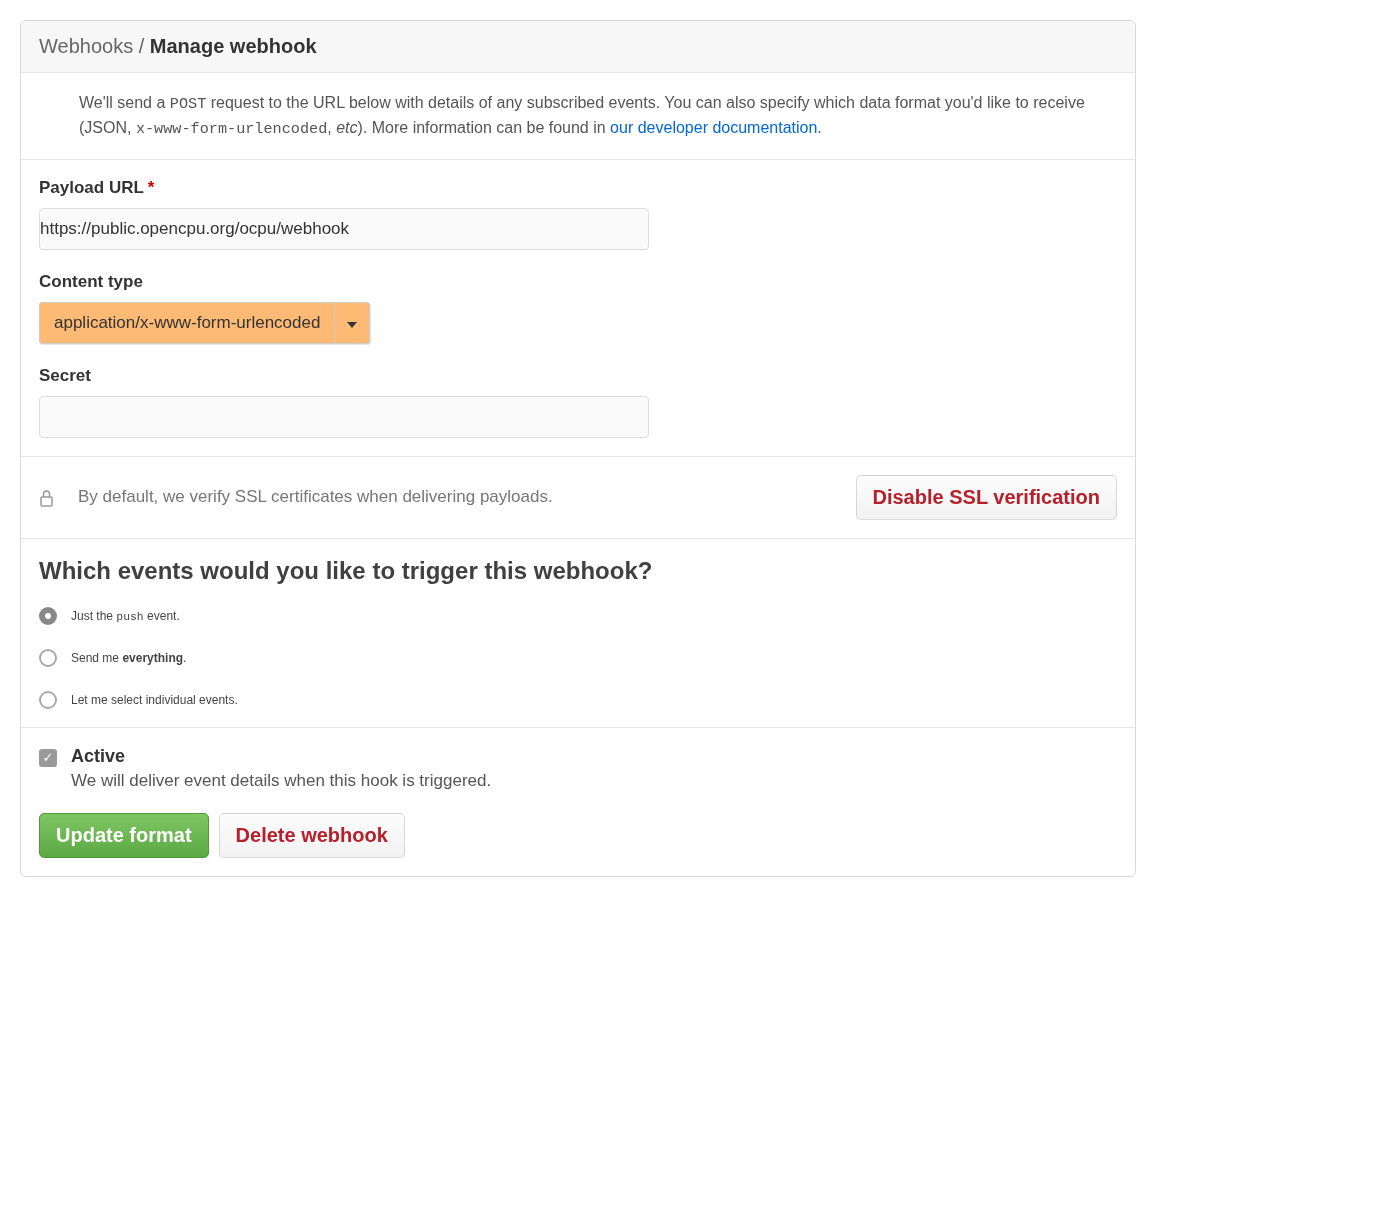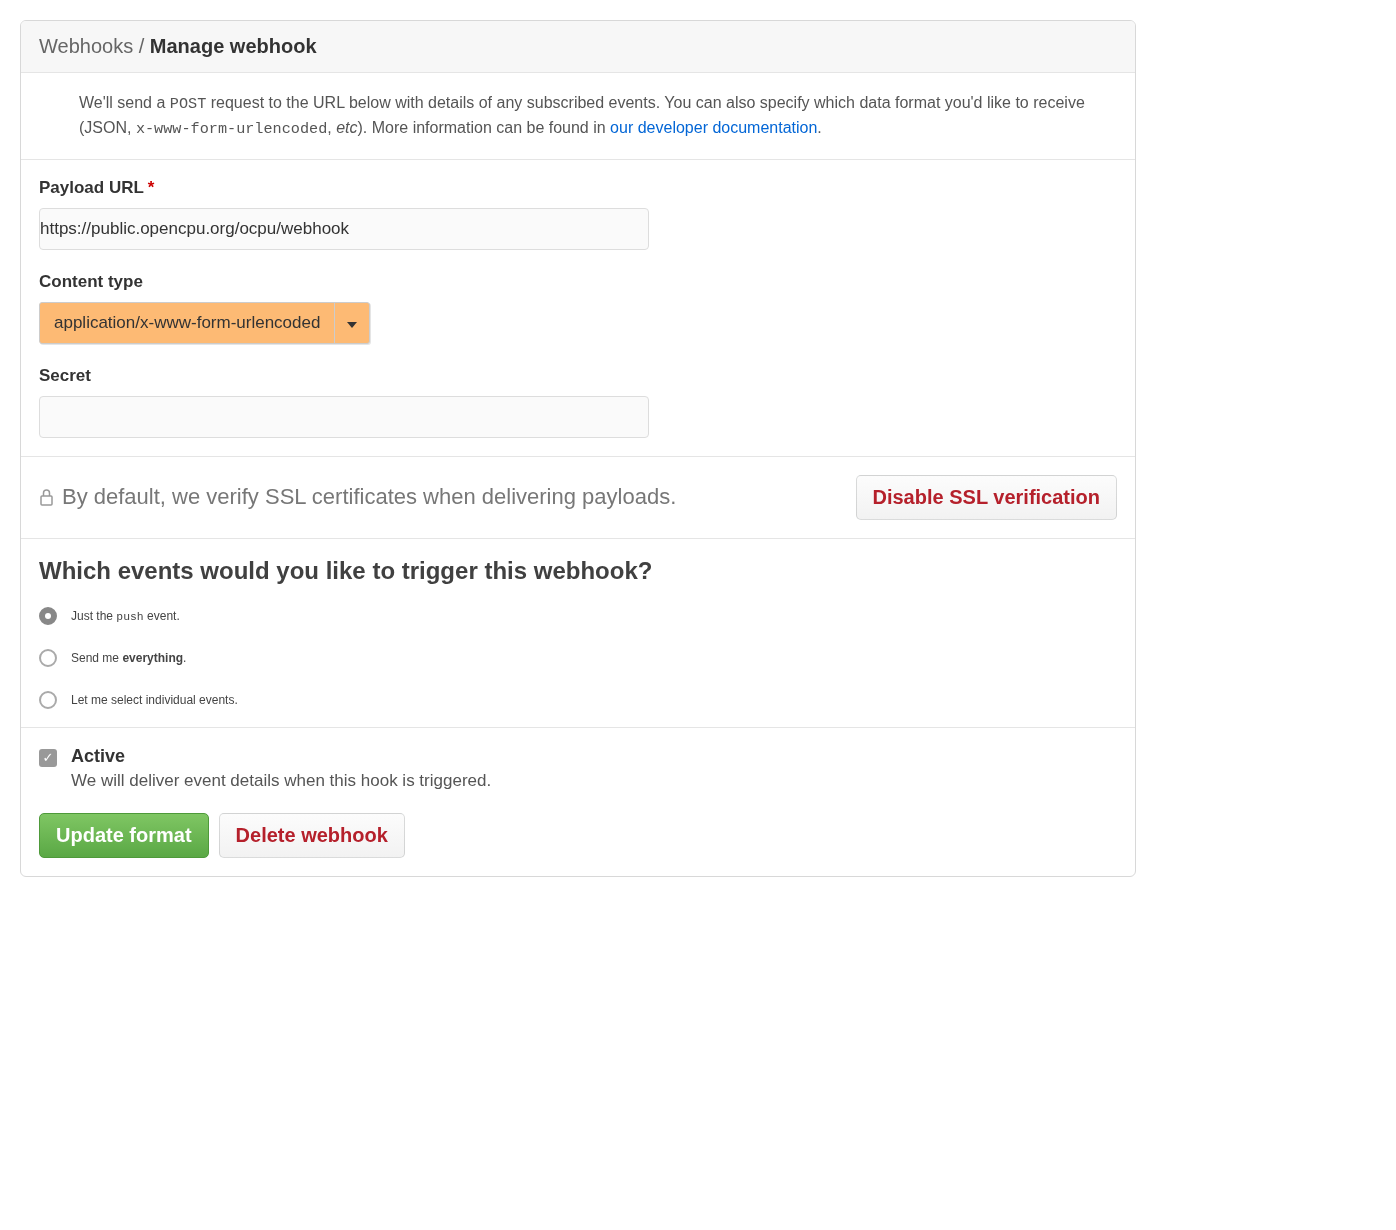--- a/index.html
+++ b/index.html
@@ -85,24 +85,24 @@
       border-top: 6px solid #333;
     }
     .ssl-row {
       display: flex;
       align-items: center;
       justify-content: space-between;
       gap: 16px;
     }
     .ssl-left {
       display: flex;
-      align-items: center;
-      gap: 8px;
+      align-items: flex-end;
+      gap: 24px;
       color: #777;
-      font-size: 22px;
+      font-size: 17px;
     }
     .btn {
       display: inline-block;
       padding: 10px 16px;
       font-size: 20px;
       font-weight: 600;
       border-radius: 5px;
       cursor: pointer;
       border: 1px solid rgba(27,31,35,0.15);
       background: #fafbfc;

